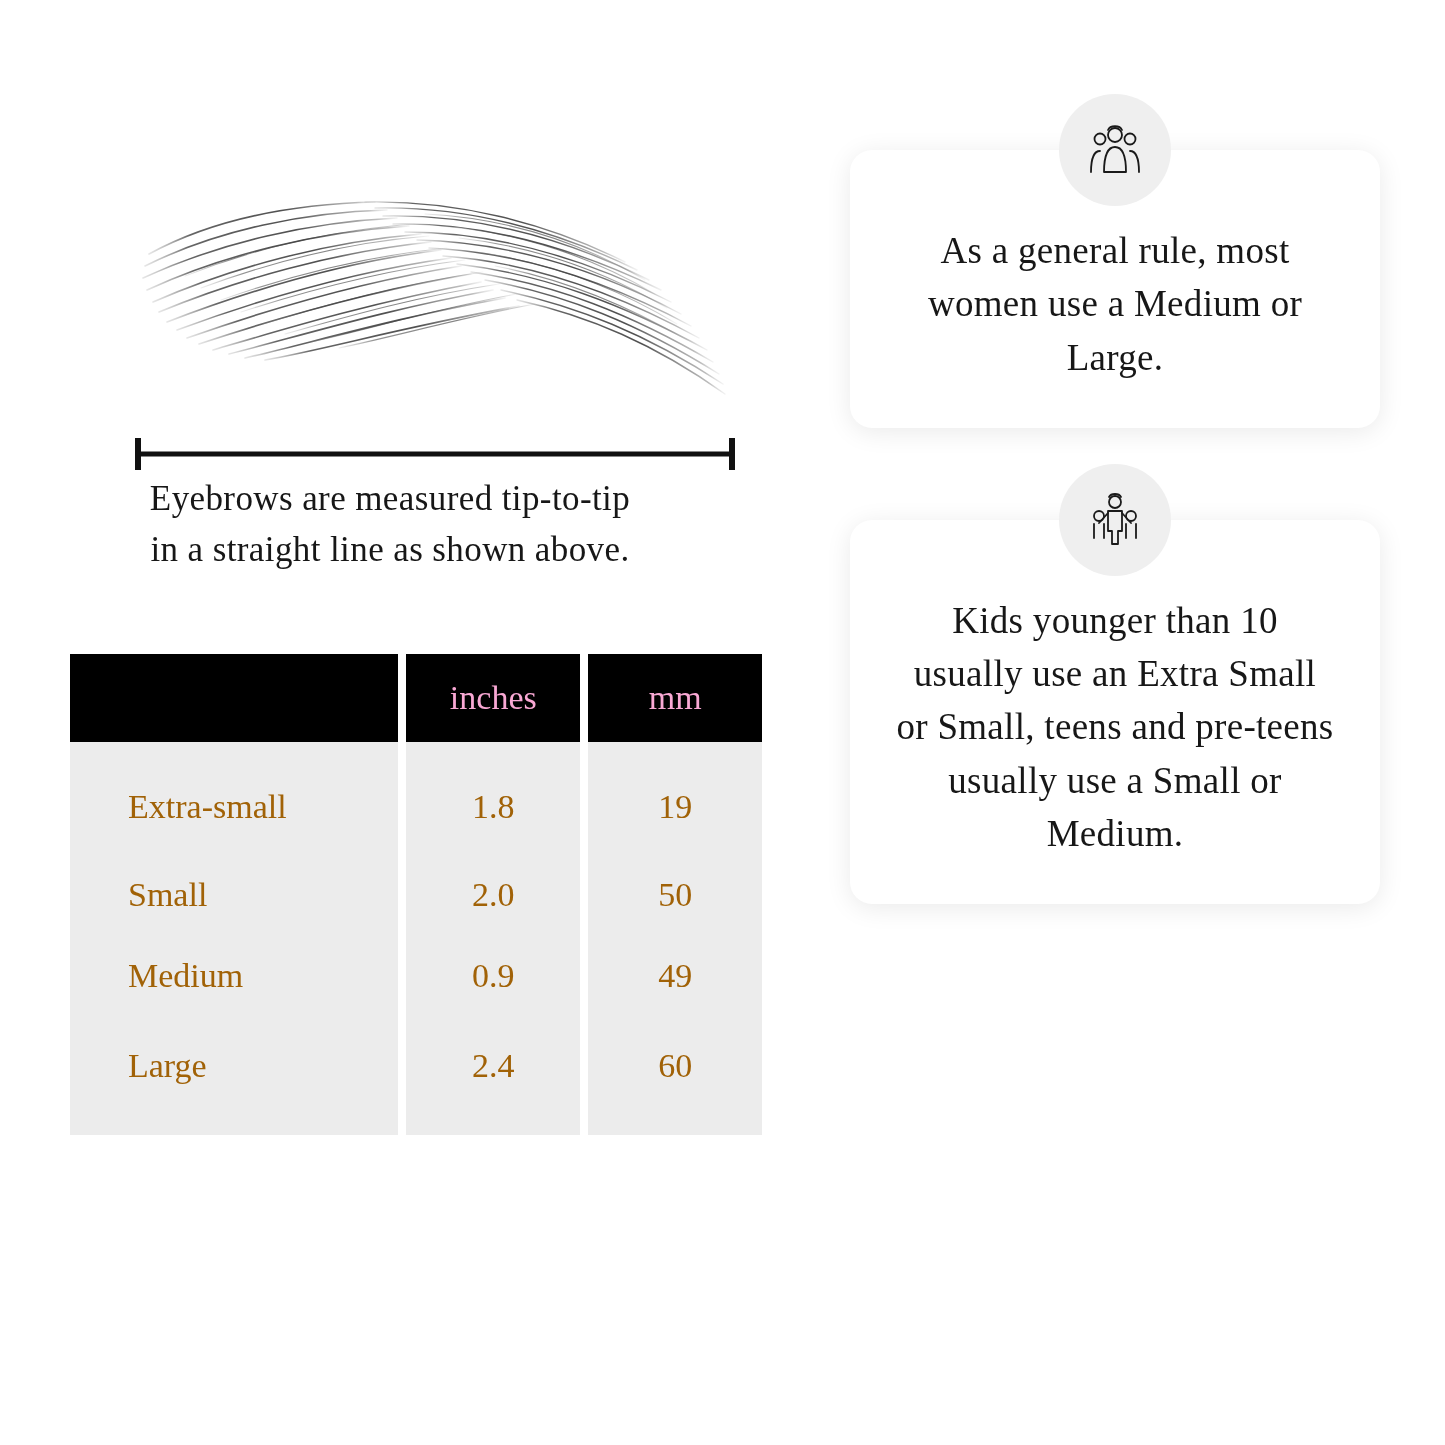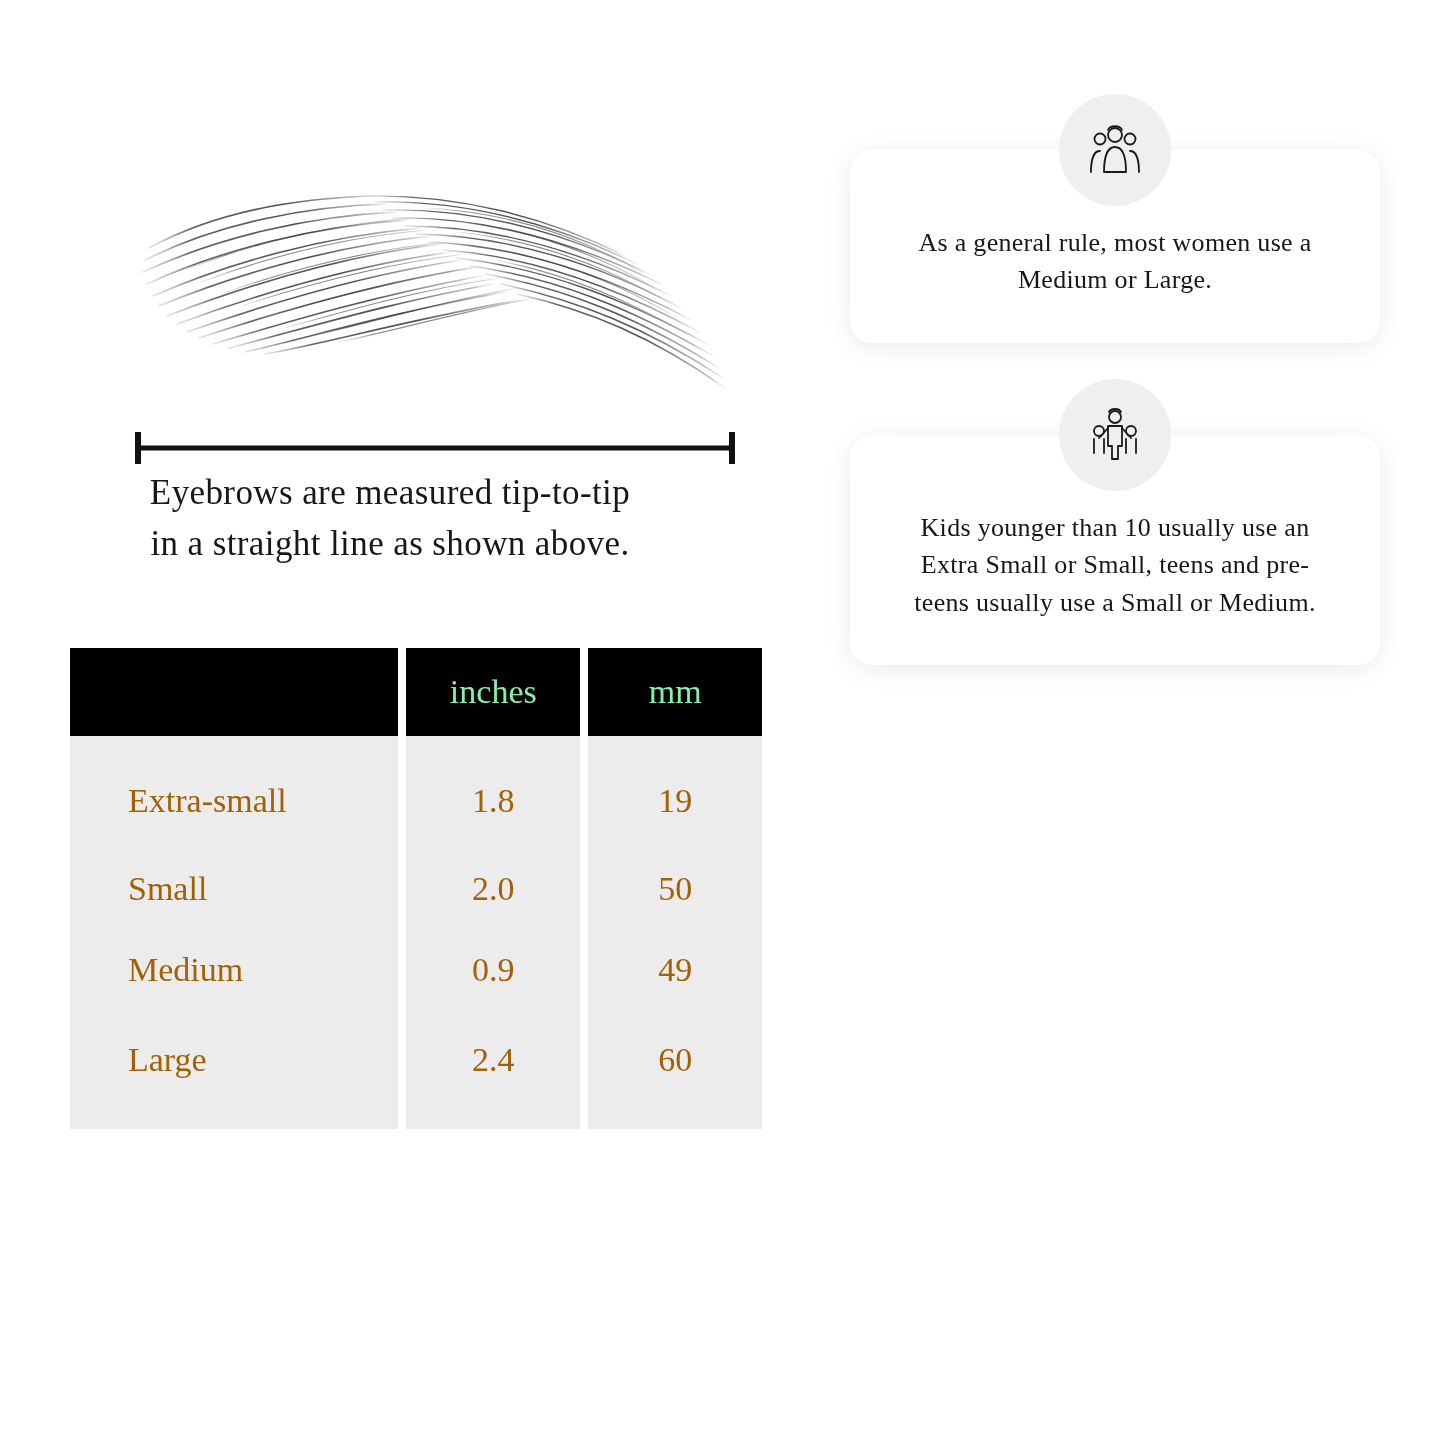--- a/index.html
+++ b/index.html
@@ -17,21 +17,21 @@
   .page {
     position: relative;
     width: 1445px;
     height: 1445px;
   }
 
   
   .left-col {
     position: absolute;
     left: 70px;
-    top: 138px;
+    top: 144px;
     width: 700px;
   }
 
   .brow-figure {
     position: relative;
     width: 620px;
     height: 300px;
     margin-left: 55px;
   }
   .brow-svg {
@@ -50,21 +50,21 @@
 
   
   .size-table {
     margin-top: 78px;
     border-collapse: separate;
     border-spacing: 8px 0;
     margin-left: -8px;
   }
   .size-table th {
     background: #000000;
-    color: #86efac;
+    color: #f9a8d4;
     font-weight: normal;
     font-size: 34px;
     height: 88px;
     vertical-align: middle;
     padding: 0;
   }
   .size-table th.name-col {
     width: 330px;
   }
   .size-table th.num-col {
@@ -107,21 +107,21 @@
     border-radius: 22px;
     box-shadow: 0 4px 26px rgba(0,0,0,0.085);
     padding: 74px 46px 44px 46px;
     margin-bottom: 92px;
     box-sizing: border-box;
     width: 530px;
     margin-left: 30px;
   }
   .info-card .card-text {
     text-align: center;
-    font-size: 26px;
+    font-size: 37px;
     line-height: 1.44;
     color: #171717;
     letter-spacing: 0.3px;
   }
   .card-icon {
     position: absolute;
     top: -56px;
     left: 50%;
     transform: translateX(-50%);
     width: 112px;

